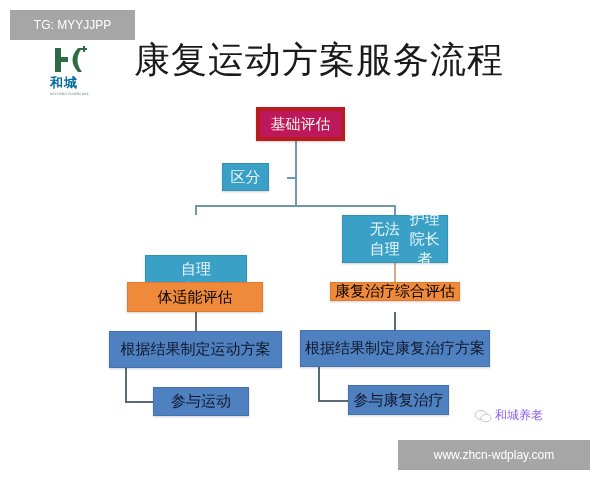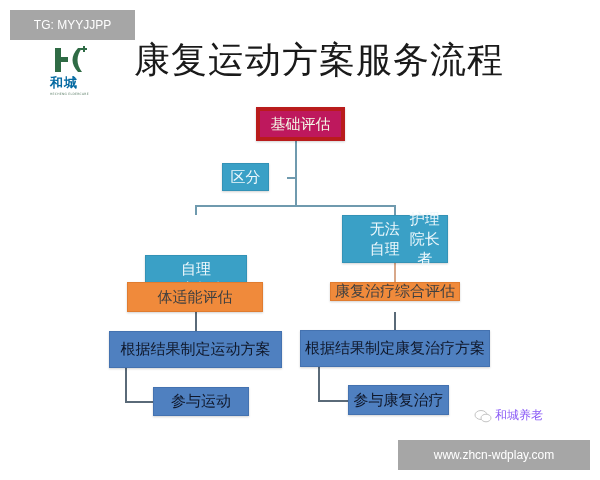--- a/index.html
+++ b/index.html
@@ -17,21 +17,21 @@
   .title {
     color:#1a1a1a; font-size:36px; letter-spacing:1px; white-space:nowrap;
   }
   .box {
     display:flex; align-items:center; justify-content:center; text-align:center;
     color:#ffffff; box-sizing:border-box; line-height:1.35;
     box-shadow:0 1px 2px rgba(0,0,0,0.18);
   }
   .green { background:#be185d; border:4px solid #b91c1c; font-size:15px; color:#f3f8e6; }
   .teal  { background:#3aa0c6; border:1px solid #3392b6; font-size:15px; color:#eef8fc; }
-  .orange{ background:#f08a3b; border:1px solid #e07c30; font-size:15px; color:#404040; }
+  .orange{ background:#f08a3b; border:1px solid #e07c30; font-size:15px; color:#000000; }
   .blue  { background:#4f80c0; border:1px solid #4472b0; font-size:15px; color:#0f172a; }
   .line-teal { background:#6f9aae; }
   .line-orange { background:#d8a88a; }
   .line-dark { background:#5a6a78; }
   .logo-text { color:#0369a1; font-weight:bold; font-size:13px; letter-spacing:1px;font-family:Liberation Serif, serif; }
   .logo-sub { color:#5a7d66; font-size:3px; letter-spacing:0.3px; }
   .wm { color:#8b5cf6; font-size:12px; white-space:nowrap; display:flex; align-items:center; gap:3px; }
 </style>
 </head>
 <body>

